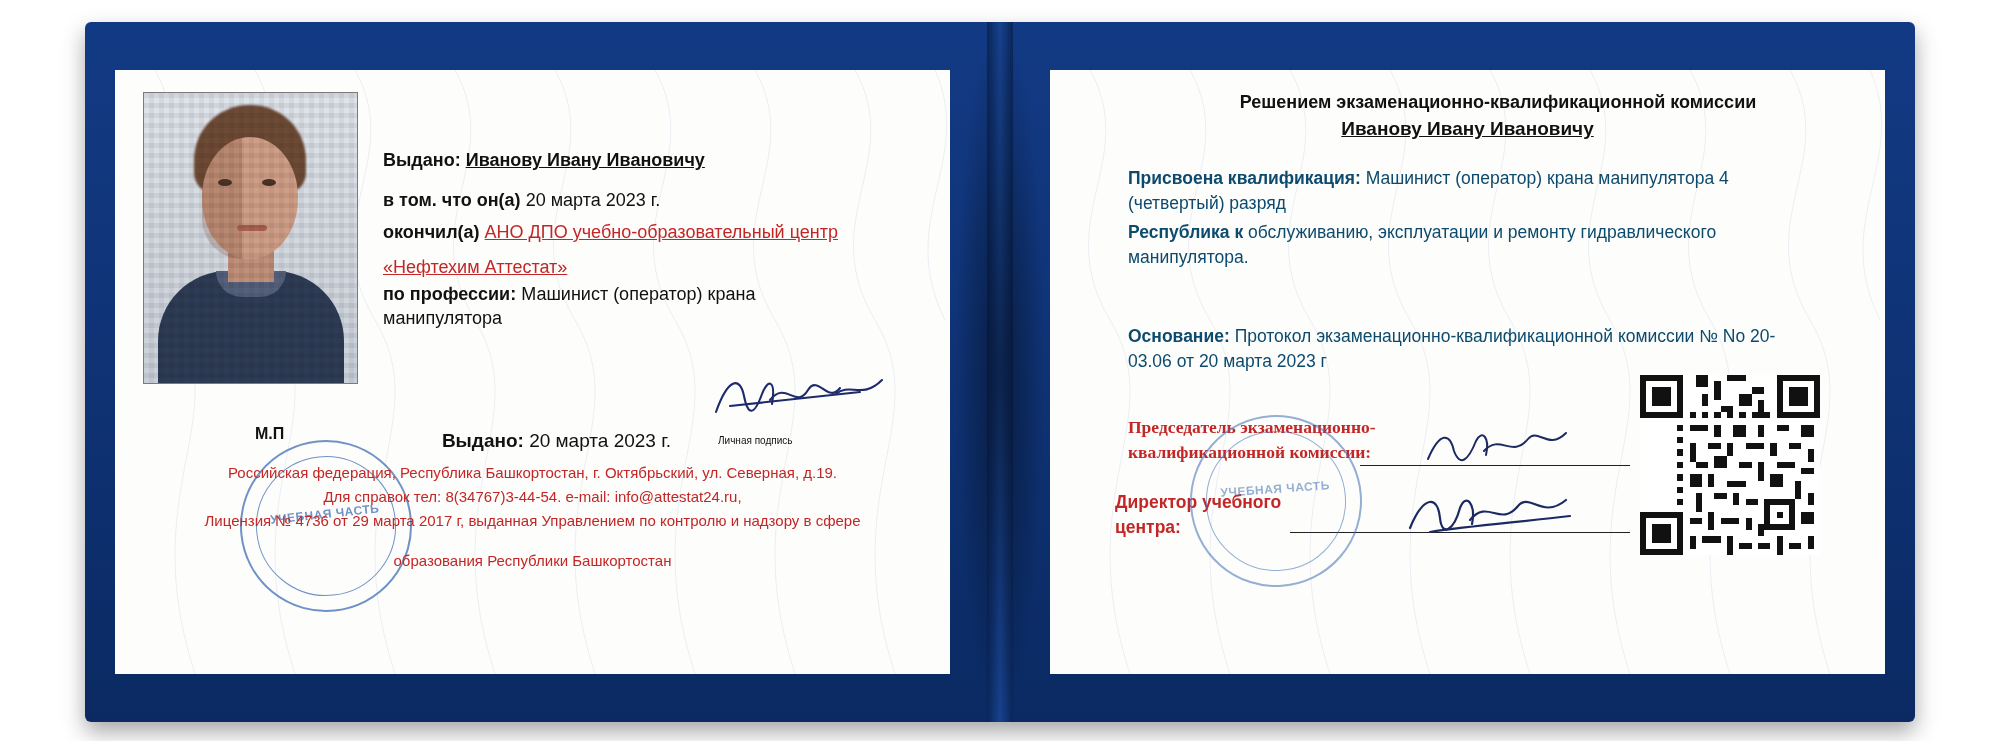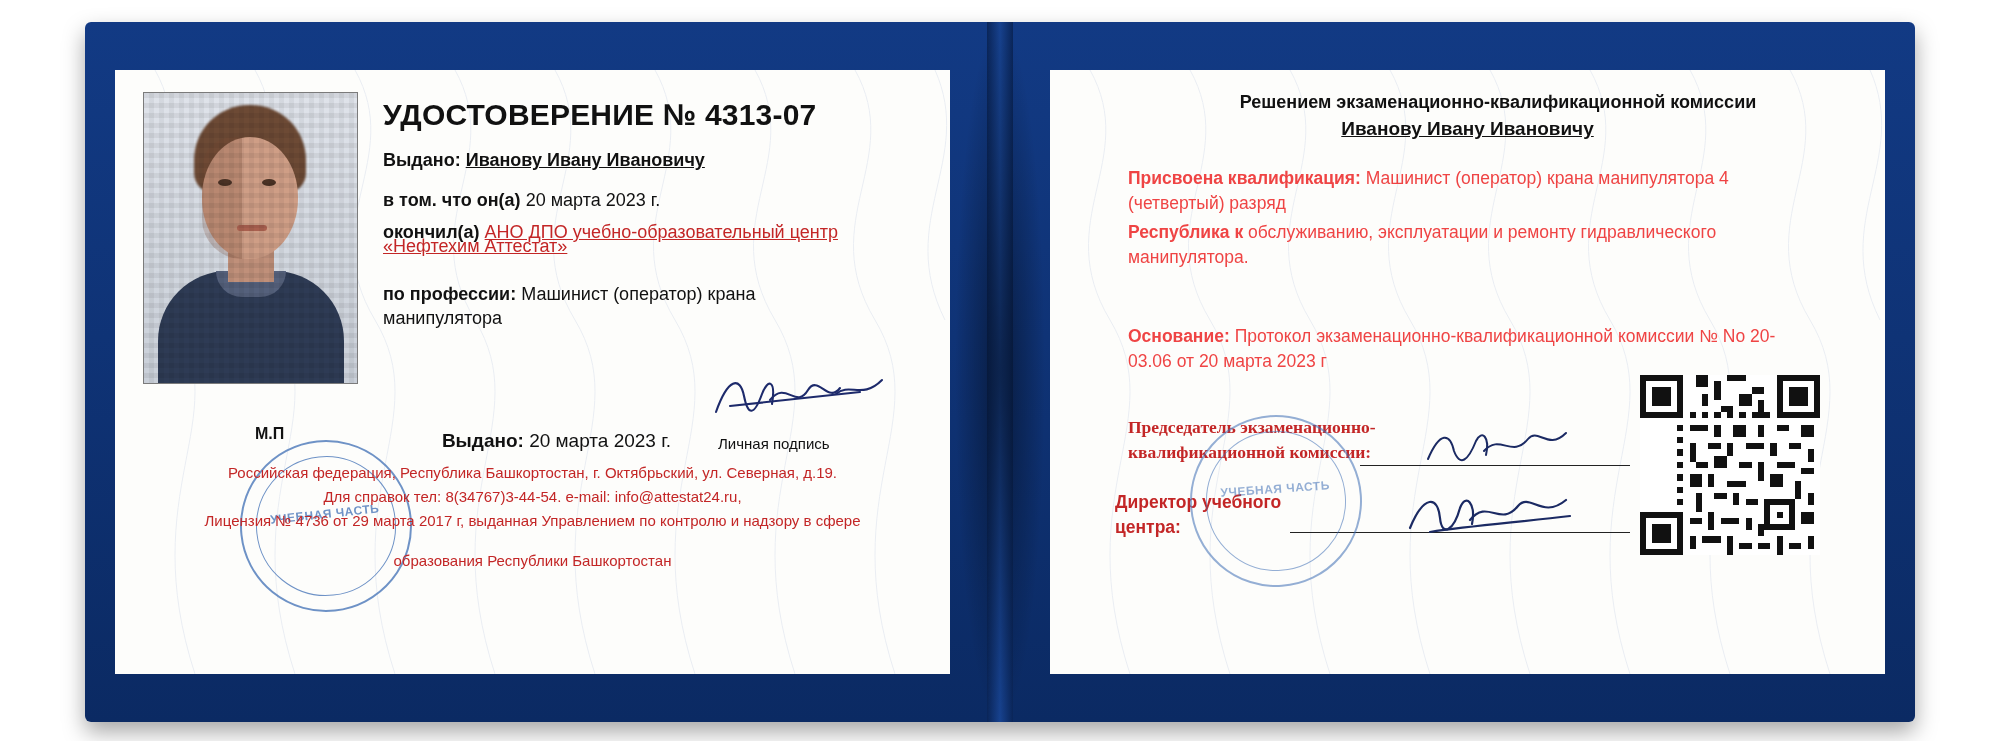--- a/index.html
+++ b/index.html
@@ -84,28 +84,28 @@
     white-space:nowrap;
   }
   .row{position:absolute;font-size:18px;color:#111;line-height:1.35;}
   .bold{font-weight:bold;}
   .red{color:#c32626;}
   .underline{text-decoration:underline;}
 
   .r-issued{left:268px;top:78px;}
   .r-that{left:268px;top:118px;}
   .r-grad{left:268px;top:150px;width:540px;}
-  .r-grad2{left:268px;top:164px;}
+  .r-grad2{left:268px;top:185px;}
   .r-prof{left:268px;top:212px;width:430px;}
 
   .sign-scribble{
     position:absolute;left:595px;top:300px;width:180px;height:58px;
   }
   .sign-label{
-    position:absolute;left:603px;top:365px;font-size:15px;color:#111;
+    position:absolute;left:603px;top:365px;font-size:10px;color:#111;
   }
   .mp{position:absolute;left:140px;top:355px;font-size:16px;font-weight:bold;color:#111;}
 
   .stamp{
     position:absolute;width:168px;height:168px;border-radius:50%;
     border:2px solid #3f6fb5;color:#3f6fb5;opacity:.75;
   }
   .stamp:after{
     content:"";position:absolute;left:14px;top:14px;right:14px;bottom:14px;
     border:1px solid #3f6fb5;border-radius:50%;
@@ -128,21 +128,21 @@
 
   
   .r-head{
     position:absolute;left:0;width:896px;text-align:center;
     font-size:18px;font-weight:bold;color:#111;top:22px;
   }
   .r-name{
     position:absolute;left:0;width:835px;text-align:center;
     font-size:19px;font-weight:bold;color:#111;top:48px;text-decoration:underline;
   }
-  .rrow{position:absolute;font-size:17.5px;color:#ef4444;line-height:1.45;}
+  .rrow{position:absolute;font-size:17.5px;color:#0c4a6e;line-height:1.45;}
   .rq{left:78px;top:96px;width:700px;}
   .ra{left:78px;top:150px;width:700px;}
   .rbase{left:78px;top:254px;width:690px;}
 
   .sigline{
     position:absolute;border-bottom:1.6px solid #222;height:0;
   }
   .lbl-pred{left:78px;top:345px;width:300px;font-size:17.5px;font-weight:bold;color:#c32626;line-height:1.4;font-family:Liberation Serif, serif;}
   .lbl-dir{left:65px;top:420px;width:230px;font-size:17.5px;font-weight:bold;color:#c32626;line-height:1.4;}
   .nm1{position:absolute;left:610px;top:372px;font-size:17.5px;color:#111;}
@@ -188,21 +188,20 @@
         <div class="ph-neck"></div>
         <div class="ph-hair"></div>
         <div class="ph-face"></div>
         <div class="ph-shadow"></div>
         <div class="ph-eye l"></div>
         <div class="ph-eye r"></div>
         <div class="ph-mouth"></div>
         <div class="ph-pix"></div>
       </div>
 
-      <div class="l-title">УДОСТОВЕРЕНИЕ № 4313-07</div>
 
       <div class="row r-issued">
         <span class="bold">Выдано</span><span class="bold">: </span><span class="bold underline">Иванову Ивану Ивановичу</span>
       </div>
 
       <div class="row r-that">
         <span class="bold">в том. что он(а)</span>
         <span>20 марта 2023 г.</span>
       </div>
 

